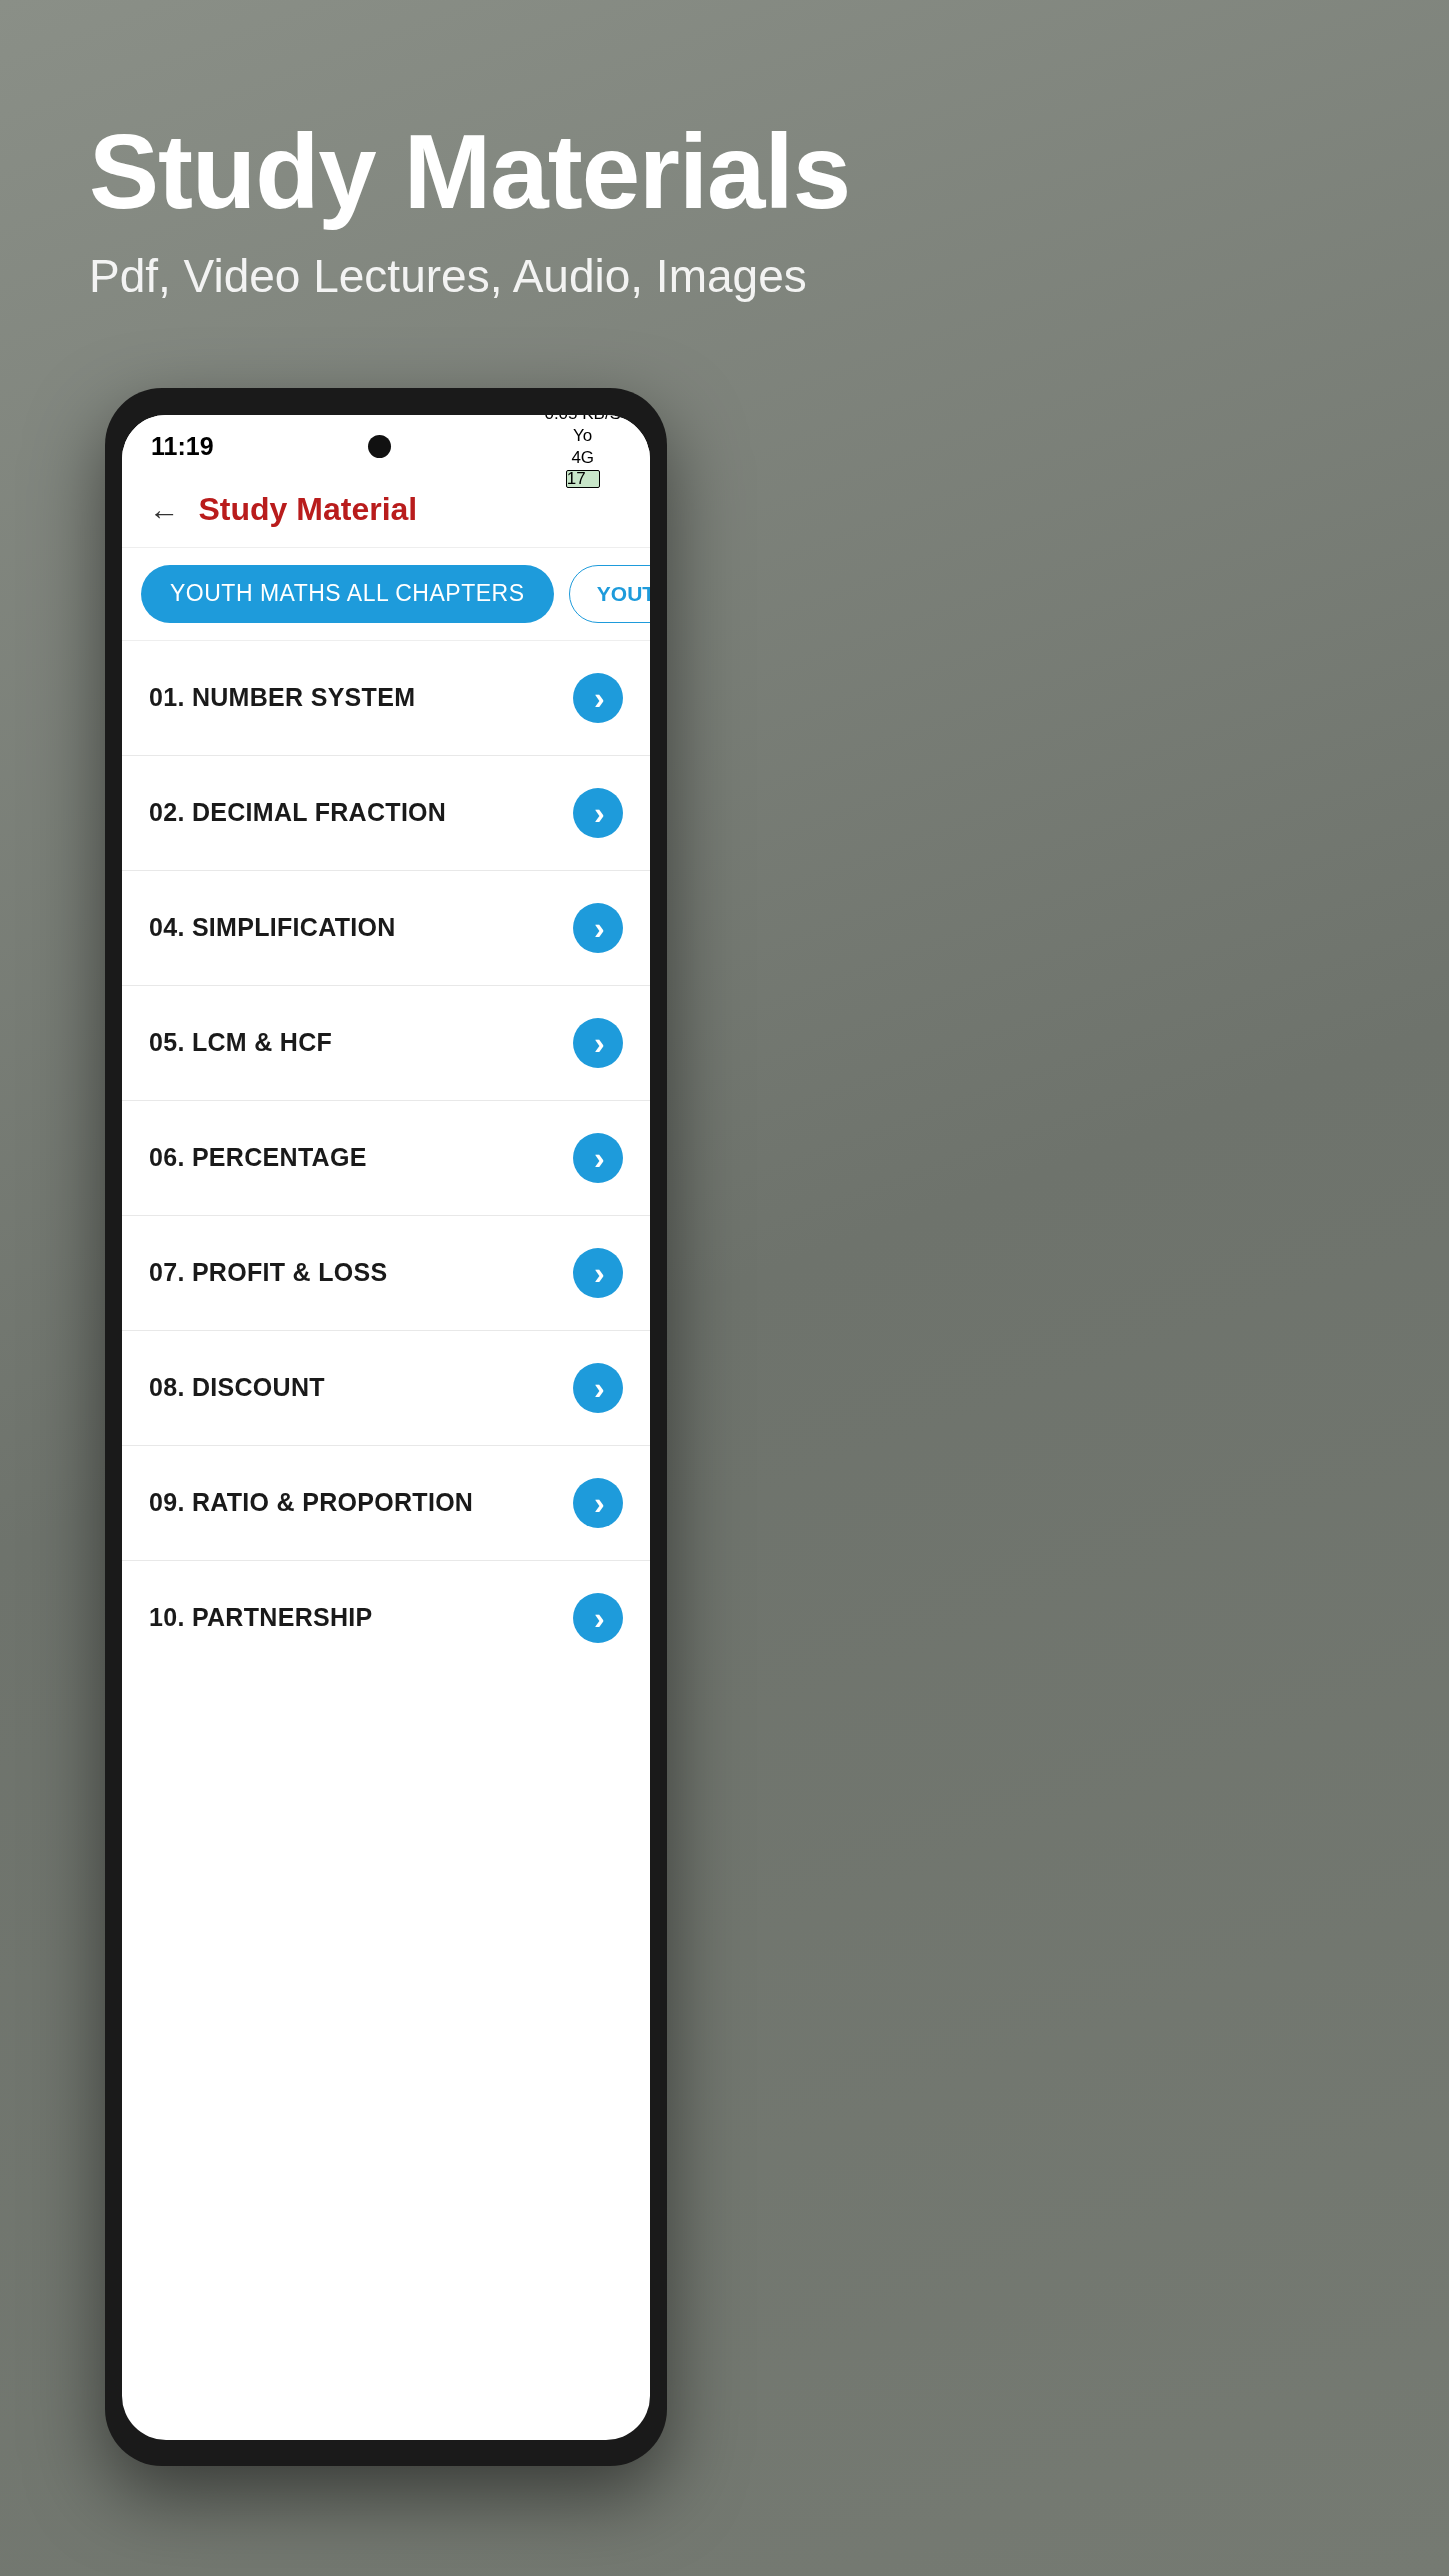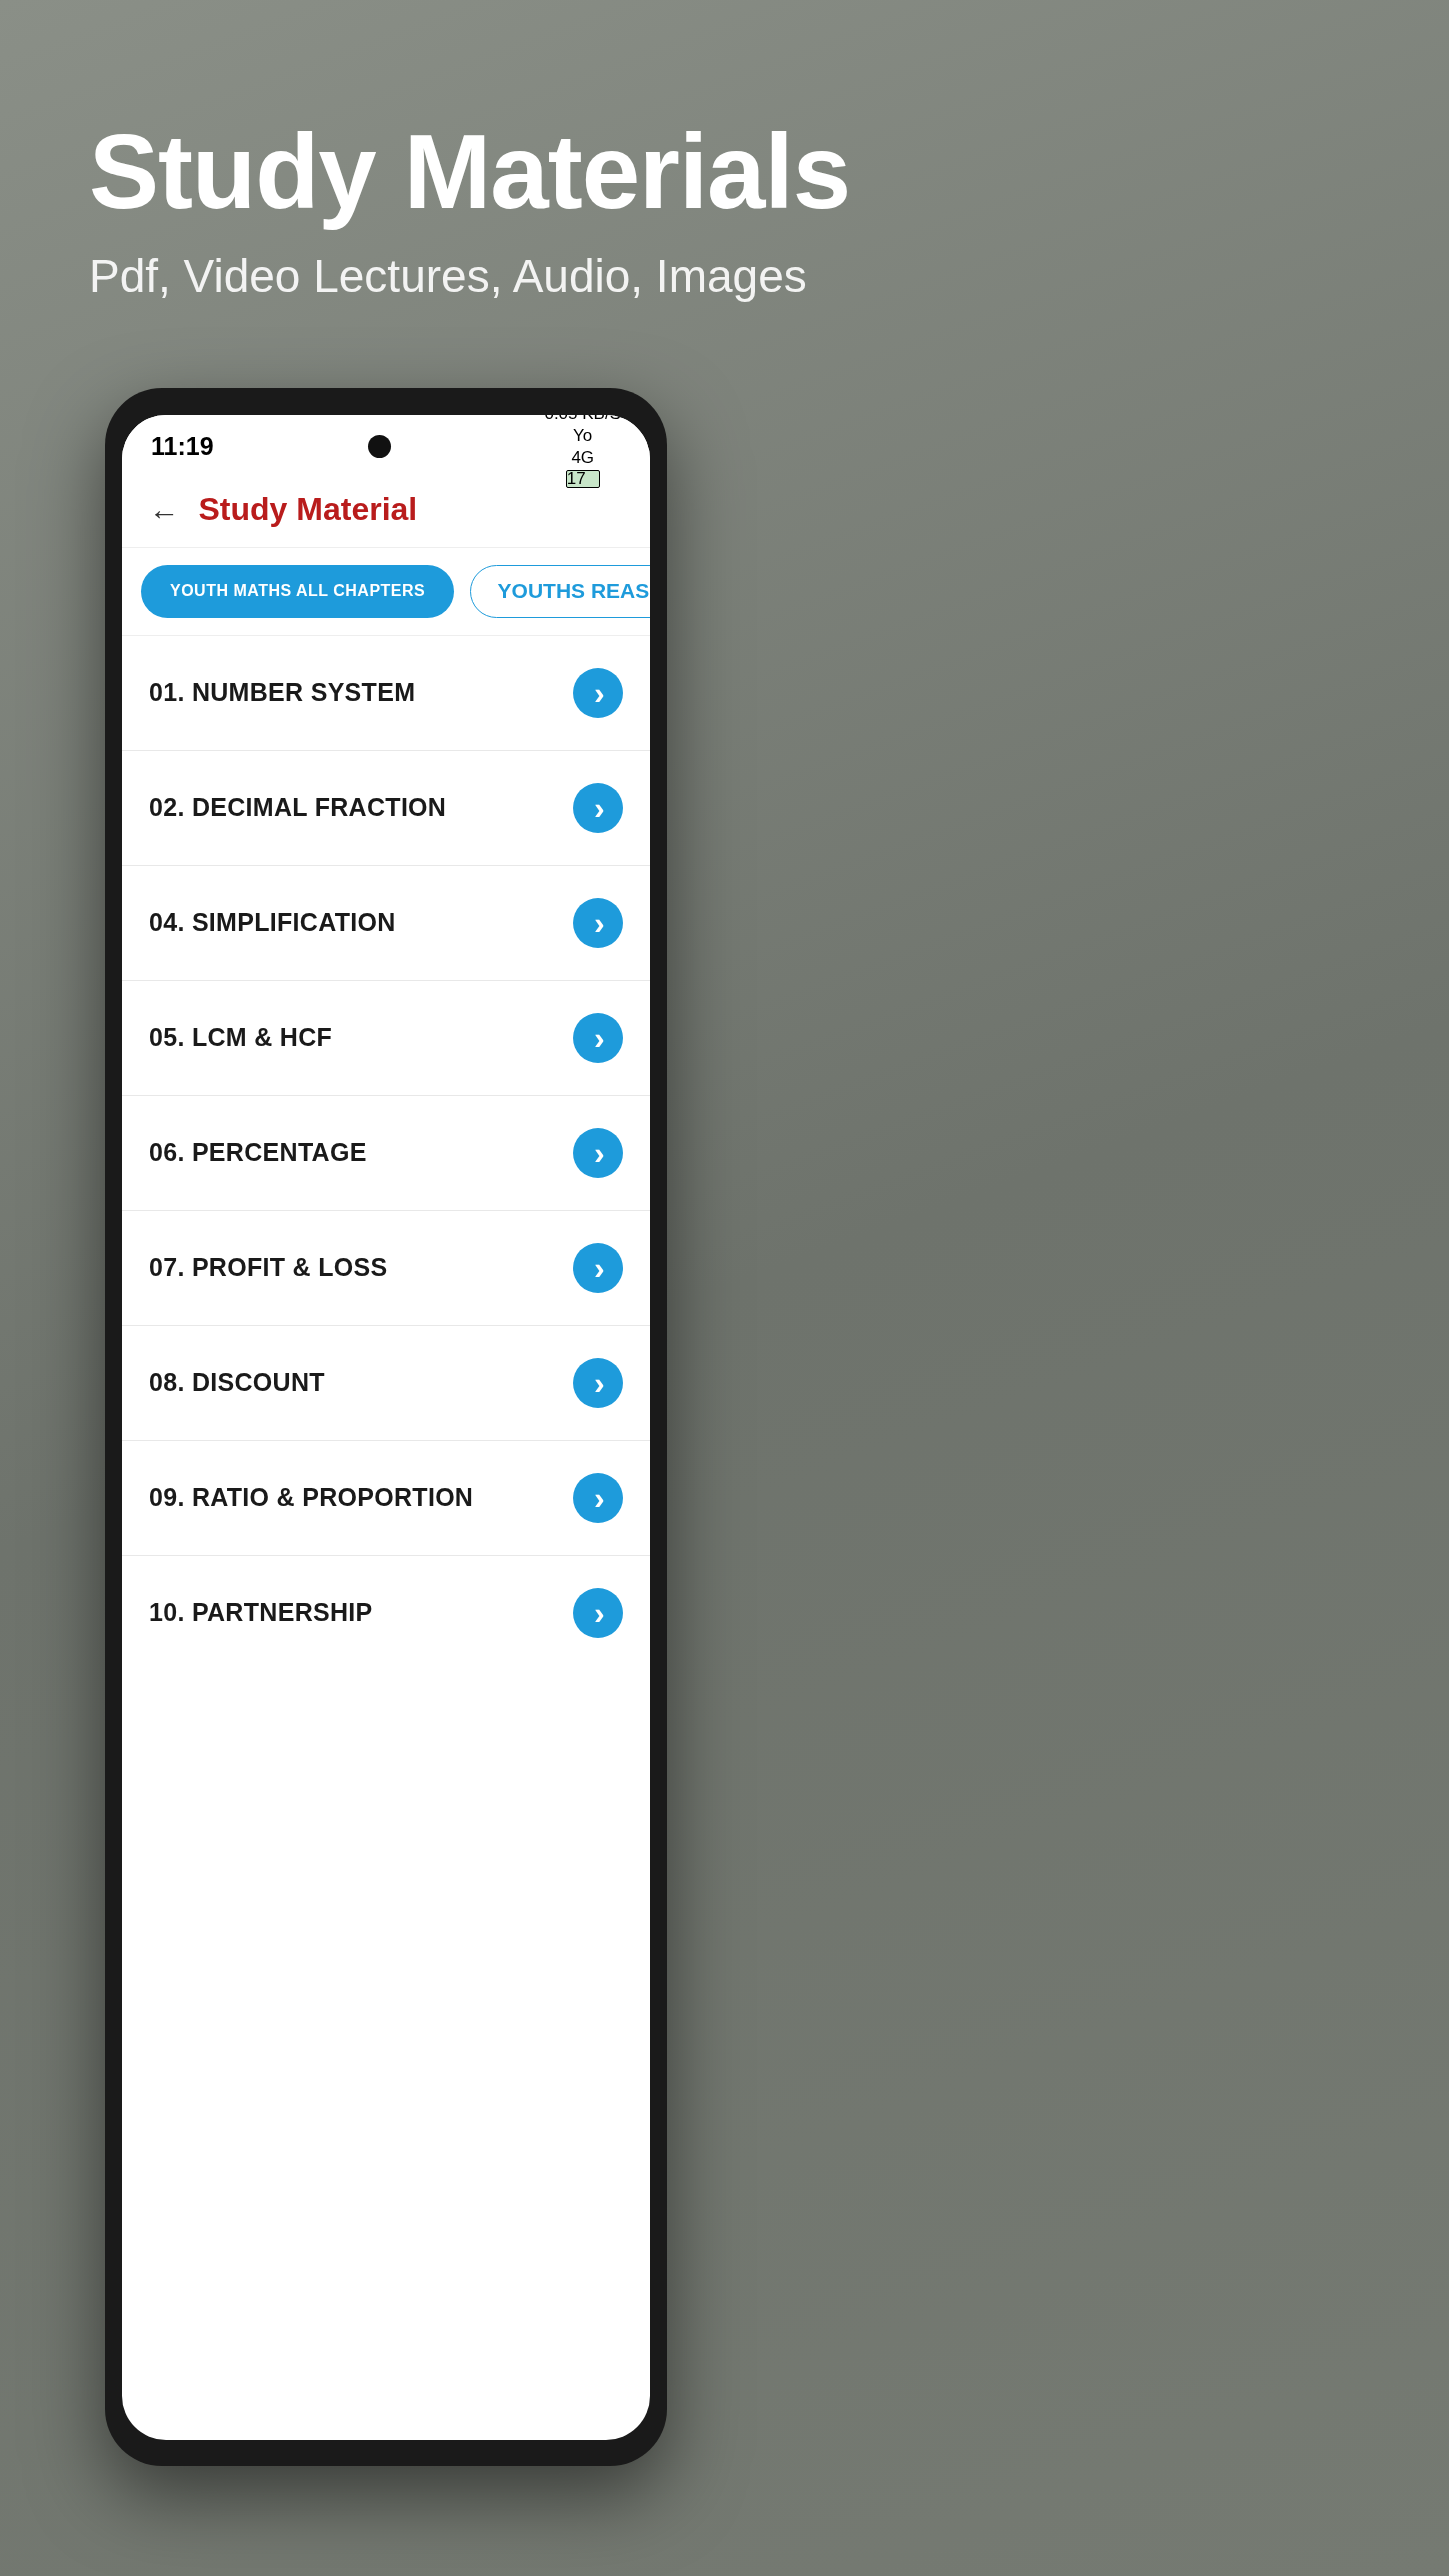--- a/index.html
+++ b/index.html
@@ -155,22 +155,22 @@
       border-bottom: 1px solid #eee;
       overflow: hidden;
     }
 
     .tab-active {
       background: #1e9bdb;
       color: white;
       border: none;
       border-radius: 48px;
       padding: 15.3px 29px;
-      font-size: 16px;
-      font-weight: 700;
+      font-size: 23px;
+      font-weight: 400;
       letter-spacing: 0.5px;
       cursor: pointer;
       white-space: nowrap;
     }
 
     .tab-inactive {
       background: white;
       color: #1e9bdb;
       border: 1.9px solid #1e9bdb;
       border-radius: 48px;

